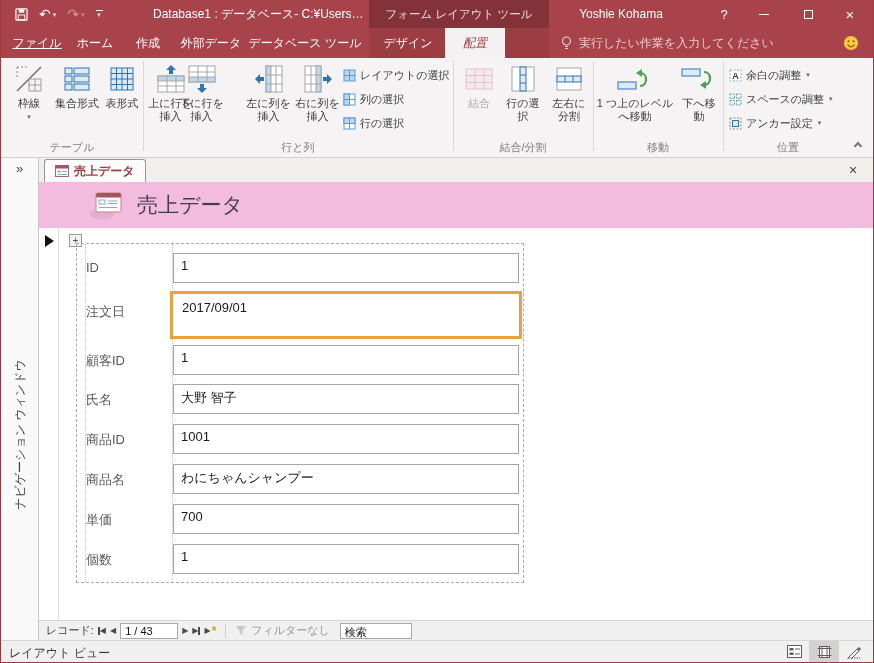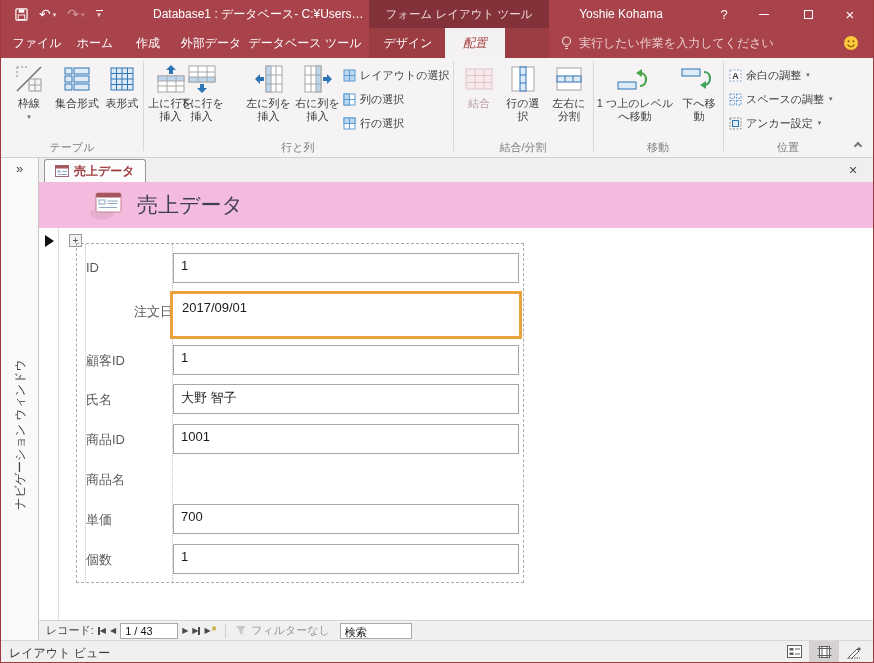--- a/index.html
+++ b/index.html
@@ -121,21 +121,21 @@
         <span class="minbar"></span>
       </div>
     <div class="winbtn wb-max">
         <span class="maxbox"></span>
       </div>
     <div class="winbtn wb-close">×</div>
   </div>
 
   <div class="tabrow">
     <div class="ctx-block-tabs"></div>
-    <div class="rtab" style="left:8px;width:56px;">ファイル</div>
+    <div class="rtab" style="left:8px;width:56px;text-decoration:underline;">ファイル</div>
     <div class="rtab" style="left:68px;width:52px;">ホーム</div>
     <div class="rtab" style="left:124px;width:46px;">作成</div>
     <div class="rtab" style="left:172px;width:76px;">外部データ</div>
     <div class="rtab" style="left:250px;width:108px;">データベース ツール</div>
     <div class="rtab" style="left:374px;width:66px;">デザイン</div>
     <div class="rtab sel" style="left:444px;width:60px;font-style:italic;">配置</div>
     <div class="rtab" style="left:497px;width:48px;margin-top:31px;">書式</div>
     <div class="tellme">
       <svg width="11" height="15" viewBox="0 0 11 15">
           <circle cx="5.5" cy="5" r="4" fill="none" stroke="#EBCDCE" stroke-width="1.2"></circle>
@@ -404,33 +404,34 @@
         </div>
         <div class="movehandle">+</div>
         <div class="layoutbox">
           <div class="vguide" style="left:8px;"></div>
           <div class="vguide" style="left:95px;"></div>
         </div>
 
         <div class="fld-label" style="top:32px;">ID</div>
         <div class="fld-box" style="top:25px;">1</div>
 
-        <div class="fld-label" style="top:75px;margin-left:48px;">注文日</div>
+        <div class="fld-label" style="top:75px;">注文日</div>
         <div class="fld-box sel" style="top:63px;">2017/09/01</div>
 
         <div class="fld-label" style="top:124px;">顧客ID</div>
         <div class="fld-box" style="top:117px;">1</div>
 
         <div class="fld-label" style="top:163px;">氏名</div>
         <div class="fld-box" style="top:156px;">大野 智子</div>
 
         <div class="fld-label" style="top:203px;">商品ID</div>
         <div class="fld-box" style="top:196px;">1001</div>
 
         <div class="fld-label" style="top:243px;">商品名</div>
+        <div class="fld-box" style="top:236px;">わにちゃんシャンプー</div>
 
         <div class="fld-label" style="top:283px;">単価</div>
         <div class="fld-box" style="top:276px;">700</div>
 
         <div class="fld-label" style="top:323px;">個数</div>
         <div class="fld-box" style="top:316px;">1</div>
       </div>
 
       <div class="recnav">
         <span>レコード:</span>

